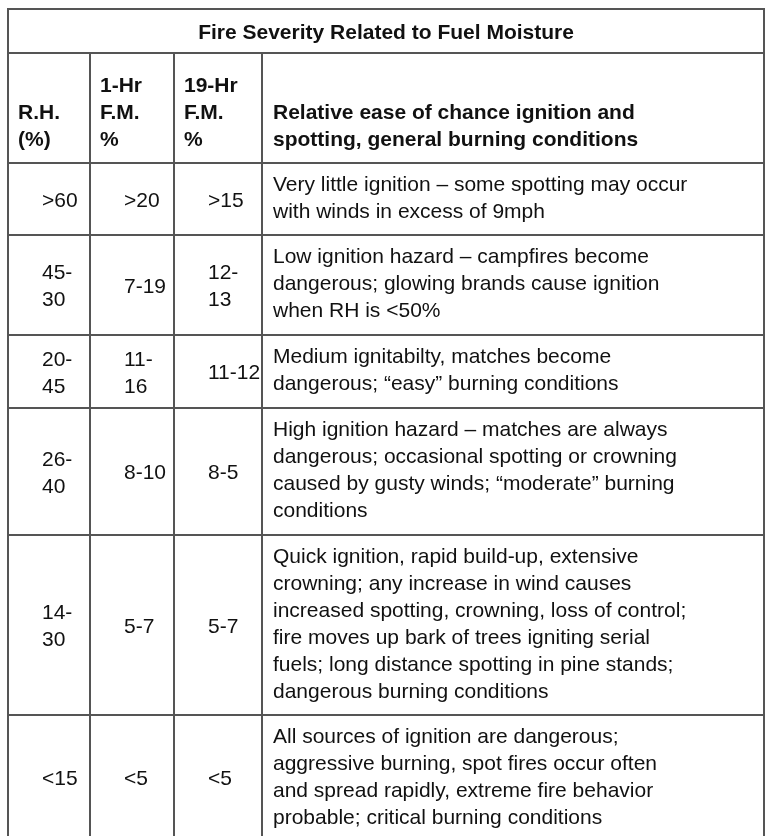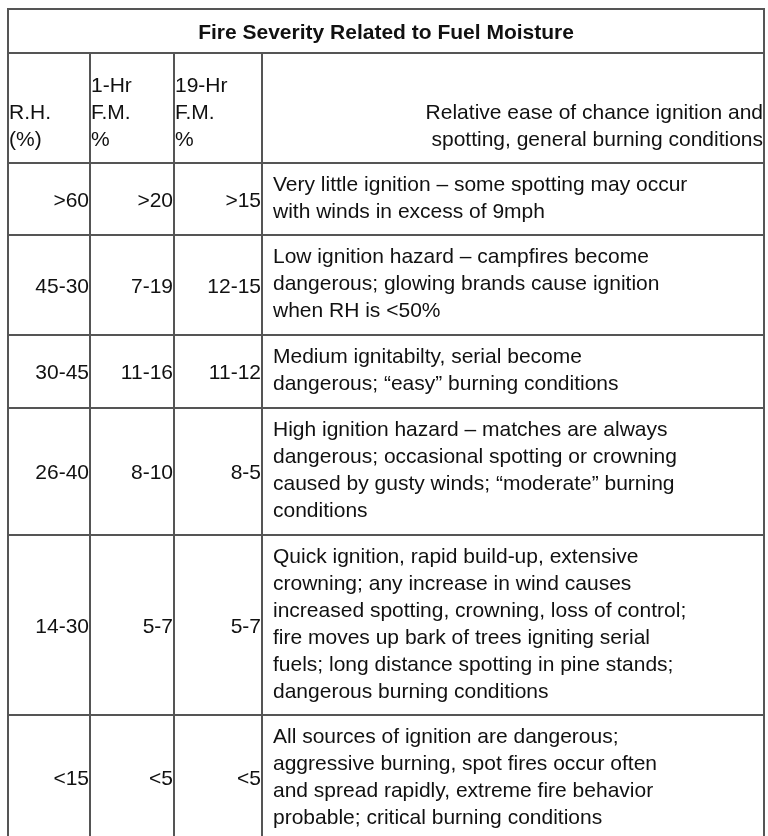--- a/index.html
+++ b/index.html
@@ -1,22 +1,22 @@
 <!DOCTYPE html>
 <html><head>
 <meta charset="utf-8">
 <style>
   html, body { margin:0; padding:0; background:#ffffff; }
   body { width:768px; height:836px; position:relative; font-family:"Liberation Sans", sans-serif; color:#111; }
   table { position:absolute; left:7px; top:8px; border-collapse:collapse; table-layout:fixed; width:756px; }
   td, th { border:2px solid #555; padding:0; font-size:21px; line-height:27px; }
   .title { height:42px; text-align:center; font-weight:bold; font-size:21px;margin-top:37px; }
-  .hdr th { height:98px; font-weight:normal; text-align:left; vertical-align:bottom; padding:0 0 10px 0;border-radius:16px; }
-  .hdr th.desc { padding-left:10px;text-align:right; }
-  td.num { text-align:right; vertical-align:middle; }
+  .hdr th { height:98px; font-weight:bold; text-align:left; vertical-align:bottom; padding:0 0 10px 9px;border-radius:16px; }
+  .hdr th.desc { padding-left:10px; }
+  td.num { text-align:left; vertical-align:middle;padding-left:33px; }
   td.desc { text-align:left; vertical-align:top; padding:6px 10px 6px 10px; white-space:pre-line; }
 </style>
 </head>
 <body>
 
 <table>
   <colgroup>
     <col style="width:82px">
       <col style="width:84px">
       <col style="width:88px">
@@ -41,30 +41,30 @@
   <tr style="height:72px">
     <td class="num">&gt;60</td>
     <td class="num">&gt;20</td>
     <td class="num">&gt;15</td>
     <td class="desc">Very little ignition – some spotting may occur
 with winds in excess of 9mph</td>
   </tr>
   <tr style="height:100px">
     <td class="num">45-30</td>
     <td class="num">7-19</td>
-    <td class="num">12-15</td>
+    <td class="num">12-13</td>
     <td class="desc">Low ignition hazard – campfires become
 dangerous; glowing brands cause ignition
 when RH is &lt;50%</td>
   </tr>
   <tr style="height:73px">
-    <td class="num">30-45</td>
+    <td class="num">20-45</td>
     <td class="num">11-16</td>
     <td class="num">11-12</td>
-    <td class="desc">Medium ignitabilty, serial become
+    <td class="desc">Medium ignitabilty, matches become
 dangerous; “easy” burning conditions</td>
   </tr>
   <tr style="height:127px">
     <td class="num">26-40</td>
     <td class="num">8-10</td>
     <td class="num">8-5</td>
     <td class="desc">High ignition hazard – matches are always
 dangerous; occasional spotting or crowning
 caused by gusty winds; “moderate” burning
 conditions</td>

